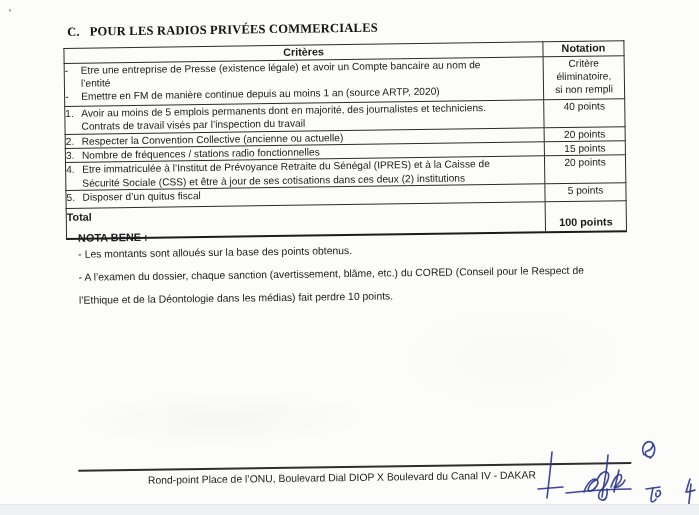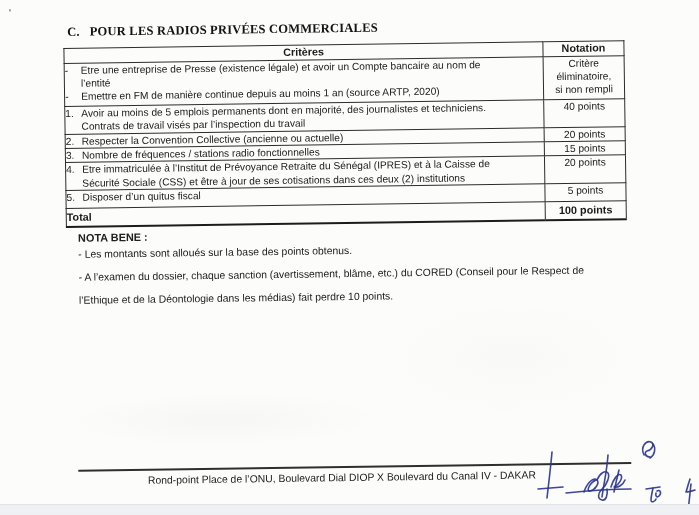--- a/index.html
+++ b/index.html
@@ -42,21 +42,21 @@
   .entry .body{flex:1 1 auto;min-width:0;}
   .ln{white-space:nowrap;}
   tr.r-elim td{height:42px;}
   tr.r1 td{height:27px;}
   tr.r2 td{height:13px;}
   tr.r3 td{height:13px;}
   tr.r4 td{height:27px;}
   tr.r5 td{height:17px;}
   tr.total td{height:15px;font-weight:bold;font-size:10.8px;border-bottom:2.5px solid #1c1c1c;}
   tr.total td.cell-crit{padding-top:2px;}
-  tr.total td.cell-not{padding-top:2px;}
+  tr.total td.cell-not{padding-top:14px;}
 
   .nota-bene{position:absolute;left:78px;top:228px;width:560px;font-size:10.4px;color:#202020;}
   .nota-bene .nb-heading{font-size:10.9px;font-weight:bold;margin:0;}
   .nota-bene .nb-item-1{margin-top:5px;}
   .nota-bene .nb-item-2{margin-top:7px;line-height:22.5px;}
   .nota-bene .nb-ln{white-space:nowrap;}
 
   .page-footer{position:absolute;left:75px;top:466px;width:553px;}
   .page-footer .rule{height:2px;background:#2e2e2e;}
   .page-footer .addr{text-align:center;font-size:10.4px;padding:4px 26px 0 0;color:#1c1c1c;white-space:nowrap;}

